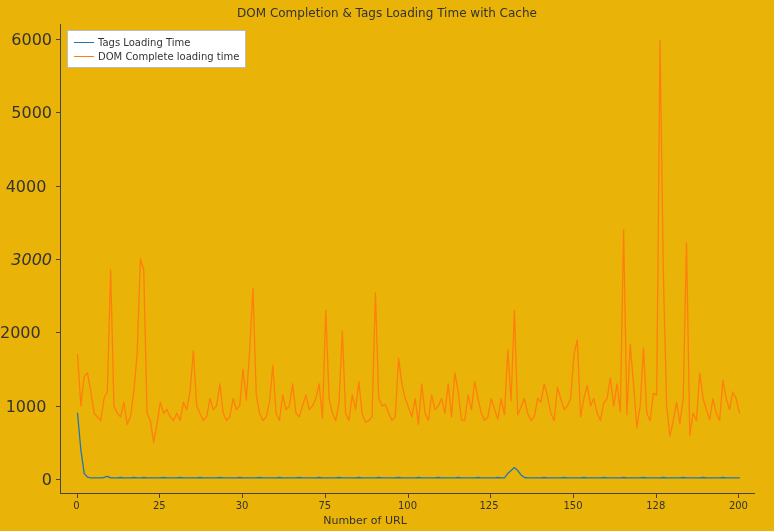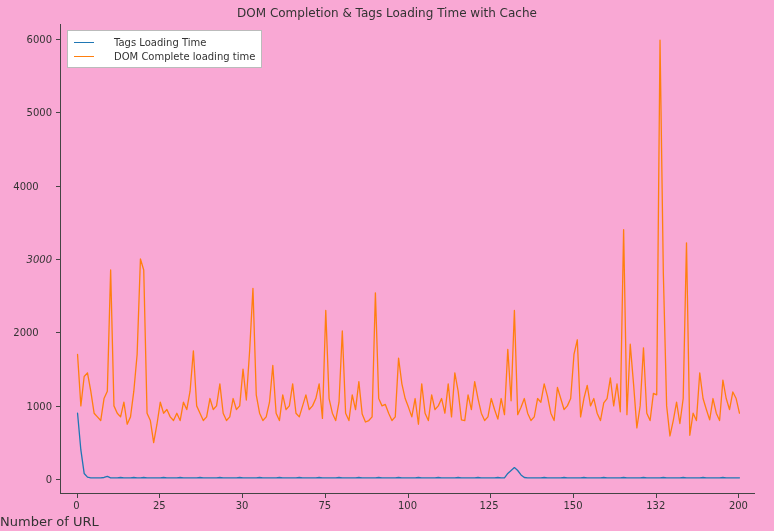--- a/index.html
+++ b/index.html
@@ -7,21 +7,21 @@
     padding: 0;
     background: #fff;
     font-family: "DejaVu Sans", Arial, sans-serif;
     font-size: 10px;
     color: #333;
   }
   #stage {
     position: relative;
     width: 774px;
     height: 531px;
-    background: #f9a8d4;
+    background: #eab308;
   }
   #title {
     position: absolute;
     top: 6px;
     left: 0;
     width: 774px;
     text-align: center;
     font-size: 12px;
     color: #333;
   }
@@ -32,21 +32,21 @@
     width: 695px;
     height: 470px;
     border-left: 1px solid #444;
     border-bottom: 1px solid #444;
     box-sizing: border-box;
   }
   .tick-label-y {
     position: absolute;
     right: 720px; 
     text-align: right;
-    font-size: 10px;
+    font-size: 16px;
     color: #333;
     transform: translateY(-50%);
   }
   .tick-label-x {
     position: absolute;
     top: 0;
     text-align: center;
     font-size: 10px;
     color: #333;
     transform: translateX(-50%);
@@ -58,36 +58,36 @@
     background: #444;
   }
   .tick-mark-x {
     position: absolute;
     width: 1px;
     height: 4px;
     background: #444;
   }
   #xlabel {
     position: absolute;
-    text-align: left;
+    text-align: center;
     width: 730px;
-    font-size: 13px;
+    font-size: 11px;
     color: #333;
   }
   #legend {
     position: absolute;
     background: #fff;
     border: 1px solid #bbb;
     padding: 4px 6px;
     font-size: 10px;
   }
   .legend-row {
     display: flex;
     align-items: center;
-    gap: 20px;
+    gap: 4px;
     height: 14px;
   }
   .legend-swatch {
     width: 20px;
     height: 0;
     border-top: 1.5px solid currentColor;
   }
   svg { position:absolute; left:0; top:0; }
   .series-line { fill:none; stroke-width:1.3; stroke-linejoin:round; stroke-linecap:round; }
 </style>
@@ -112,23 +112,23 @@
         <span class="legend-swatch" style="color:#ff7f0e"></span>
         <span>DOM Complete loading time</span>
       </div>
     </div>
   </div>
 
   <div id="yticks">
       <div class="tick-mark-y" style="left: 56px; top: 479.312px;"></div>
       <div class="tick-label-y" style="left: 0px; width: 52px; text-align: right; top: 479.312px;">0</div>
       <div class="tick-mark-y" style="left: 56px; top: 405.875px;"></div>
-      <div class="tick-label-y" style="left: 0px; width: 52px; text-align: right; top: 405.875px;">1000</div>
+      <div class="tick-label-y" style="left: 0px; width: 52px; text-align: center; top: 405.875px;">1000</div>
       <div class="tick-mark-y" style="left: 56px; top: 332.438px;"></div>
-      <div class="tick-label-y" style="left: 0px; width: 52px; text-align: center; top: 332.438px;">2000</div>
+      <div class="tick-label-y" style="left: 0px; width: 52px; text-align: left; top: 332.438px;">2000</div>
       <div class="tick-mark-y" style="left: 56px; top: 259px;"></div>
       <div class="tick-label-y" style="left: 0px; width: 52px; text-align: right; top: 259px; font-style: italic;">3000</div>
       <div class="tick-mark-y" style="left: 56px; top: 185.562px;"></div>
       <div class="tick-label-y" style="left: 0px; width: 52px; text-align: center; top: 185.562px;">4000</div>
       <div class="tick-mark-y" style="left: 56px; top: 112.125px;"></div>
       <div class="tick-label-y" style="left: 0px; width: 52px; text-align: right; top: 112.125px;">5000</div>
       <div class="tick-mark-y" style="left: 56px; top: 38.6875px;"></div>
       <div class="tick-label-y" style="left: 0px; width: 52px; text-align: right; top: 38.6875px;">6000</div>
     </div>
   <div id="xticks">
@@ -140,18 +140,18 @@
       <div class="tick-label-x" style="left: 242.024px; top: 500px;">30</div>
       <div class="tick-mark-x" style="left: 324.762px; top: 494px;"></div>
       <div class="tick-label-x" style="left: 324.762px; top: 500px; text-align: center;">75</div>
       <div class="tick-mark-x" style="left: 407.5px; top: 494px;"></div>
       <div class="tick-label-x" style="left: 407.5px; top: 500px;">100</div>
       <div class="tick-mark-x" style="left: 490.238px; top: 494px;"></div>
       <div class="tick-label-x" style="left: 489px; top: 500px;">125</div>
       <div class="tick-mark-x" style="left: 572.976px; top: 494px;"></div>
       <div class="tick-label-x" style="left: 572.976px; top: 500px;">150</div>
       <div class="tick-mark-x" style="left: 655.714px; top: 494px;"></div>
-      <div class="tick-label-x" style="left: 655.714px; top: 500px;">132</div>
+      <div class="tick-label-x" style="left: 655.714px; top: 500px;">128</div>
       <div class="tick-mark-x" style="left: 738.452px; top: 494px;"></div>
       <div class="tick-label-x" style="left: 738.452px; top: 500px;">200</div>
     </div>
   <div id="xlabel" style="top: 514px; left: 0px;">Number of URL</div>
 </div>
 
 </body></html>

